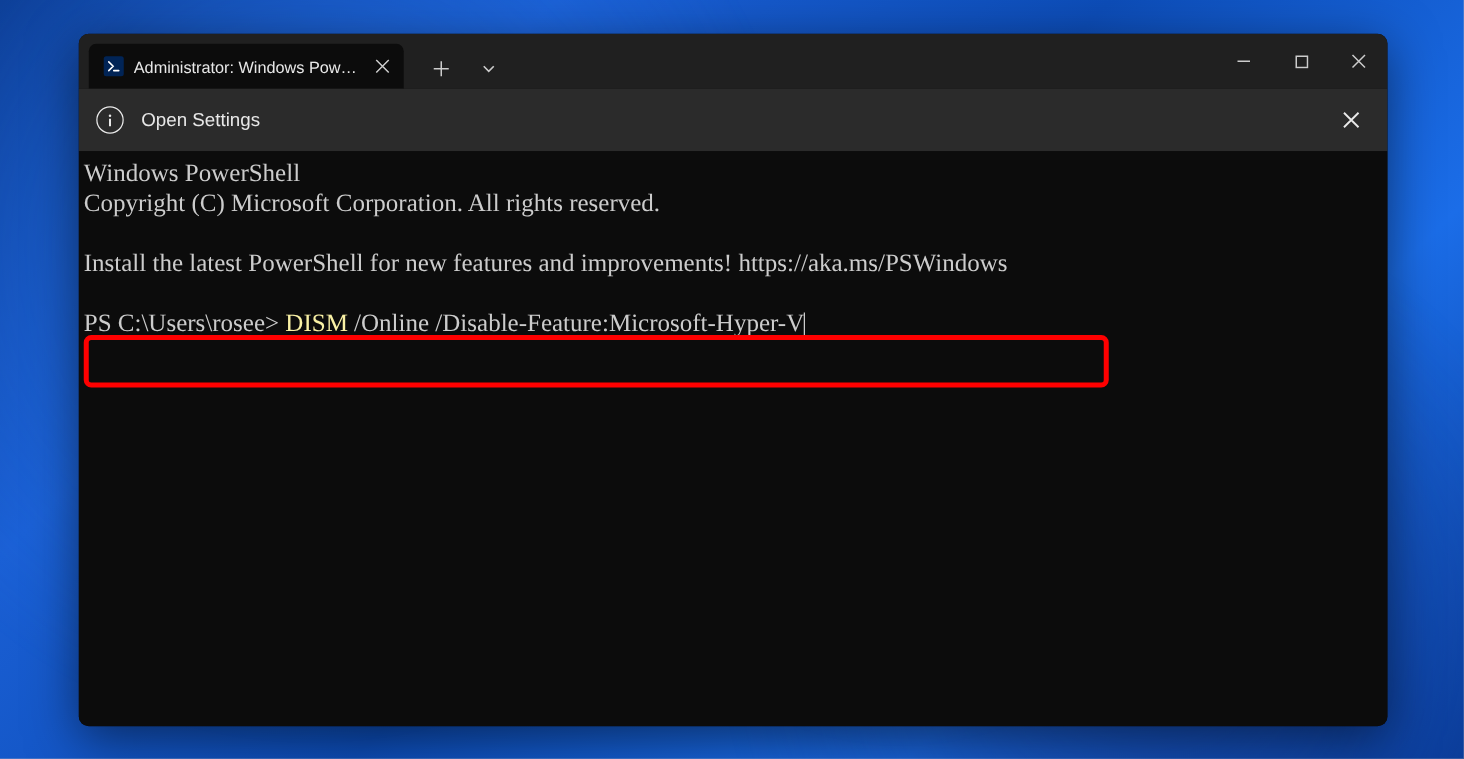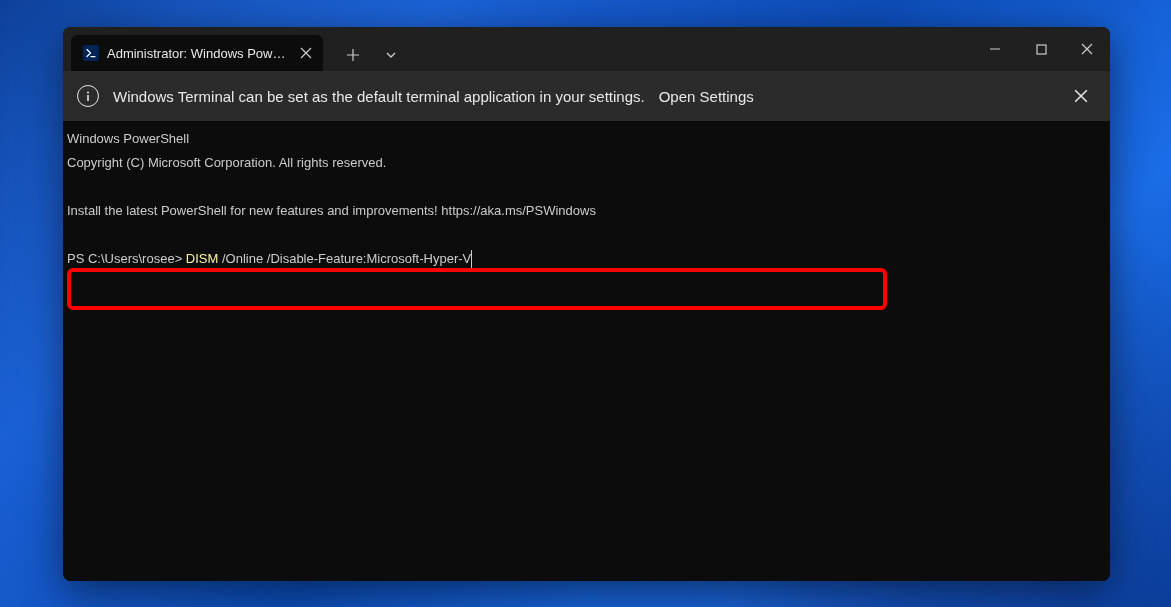--- a/index.html
+++ b/index.html
@@ -144,22 +144,22 @@
       width: 30px; height: 30px;
       display: flex; align-items: center; justify-content: center;
       cursor: pointer;
       border-radius: 4px;
     }
 
     .terminal-content {
       flex: 1;
       background: #0c0c0c;
       color: #cccccc;
-      font-family: Liberation Sans, sans-serif;
-      font-size: 13px;
+      font-family: Liberation Serif, serif;
+      font-size: 20px;
       line-height: 24px;
       padding: 6px 4px;
       white-space: pre-wrap;
       word-break: break-all;
       position: relative;
     }
     .prompt-line {
       display: inline;
     }
     .cmd-highlight {
@@ -238,21 +238,20 @@
     </div>
   </div>
 
   <div class="infobar">
     <span class="infobar-icon">
       <svg width="12" height="12" viewBox="0 0 12 12">
           <circle cx="6" cy="2.5" r="1" fill="currentColor"></circle>
           <rect x="5.2" y="5" width="1.6" height="6" fill="currentColor"></rect>
         </svg>
     </span>
-    <span class="infobar-msg">Windows Terminal can be set as the default terminal application in your settings.</span>
     <span class="infobar-link">Open Settings</span>
     <span class="infobar-spacer"></span>
     <span class="infobar-close">
       <svg width="14" height="14" viewBox="0 0 12 12">
           <path d="M1 1l10 10M11 1L1 11" stroke="currentColor" stroke-width="1.3"></path>
         </svg>
     </span>
   </div>
 
   <div class="terminal-content"><span>Windows PowerShell</span>

